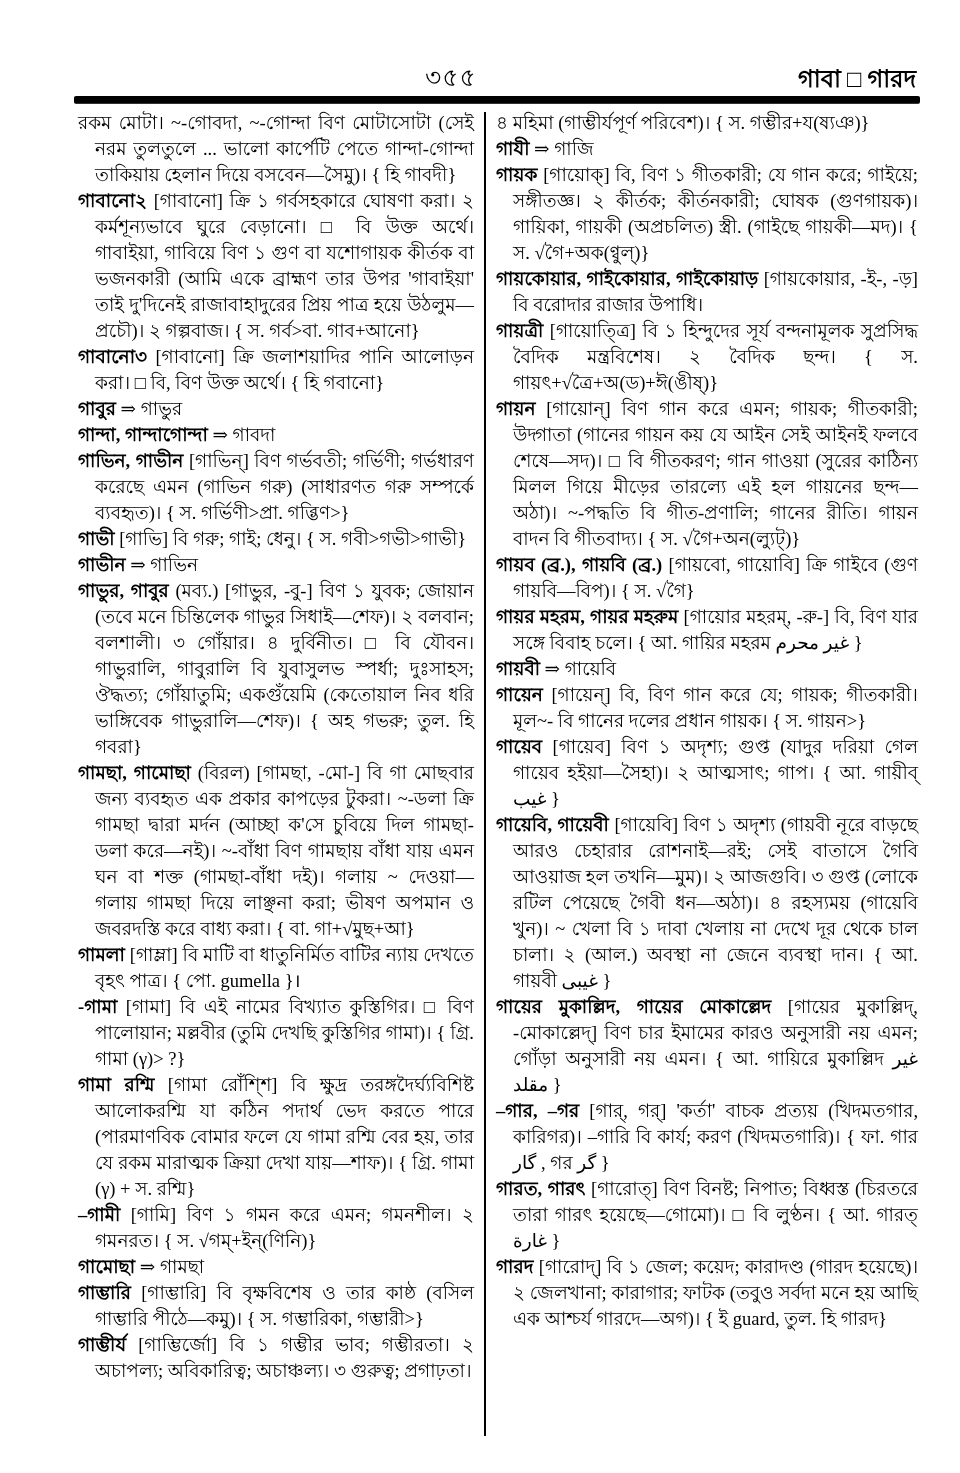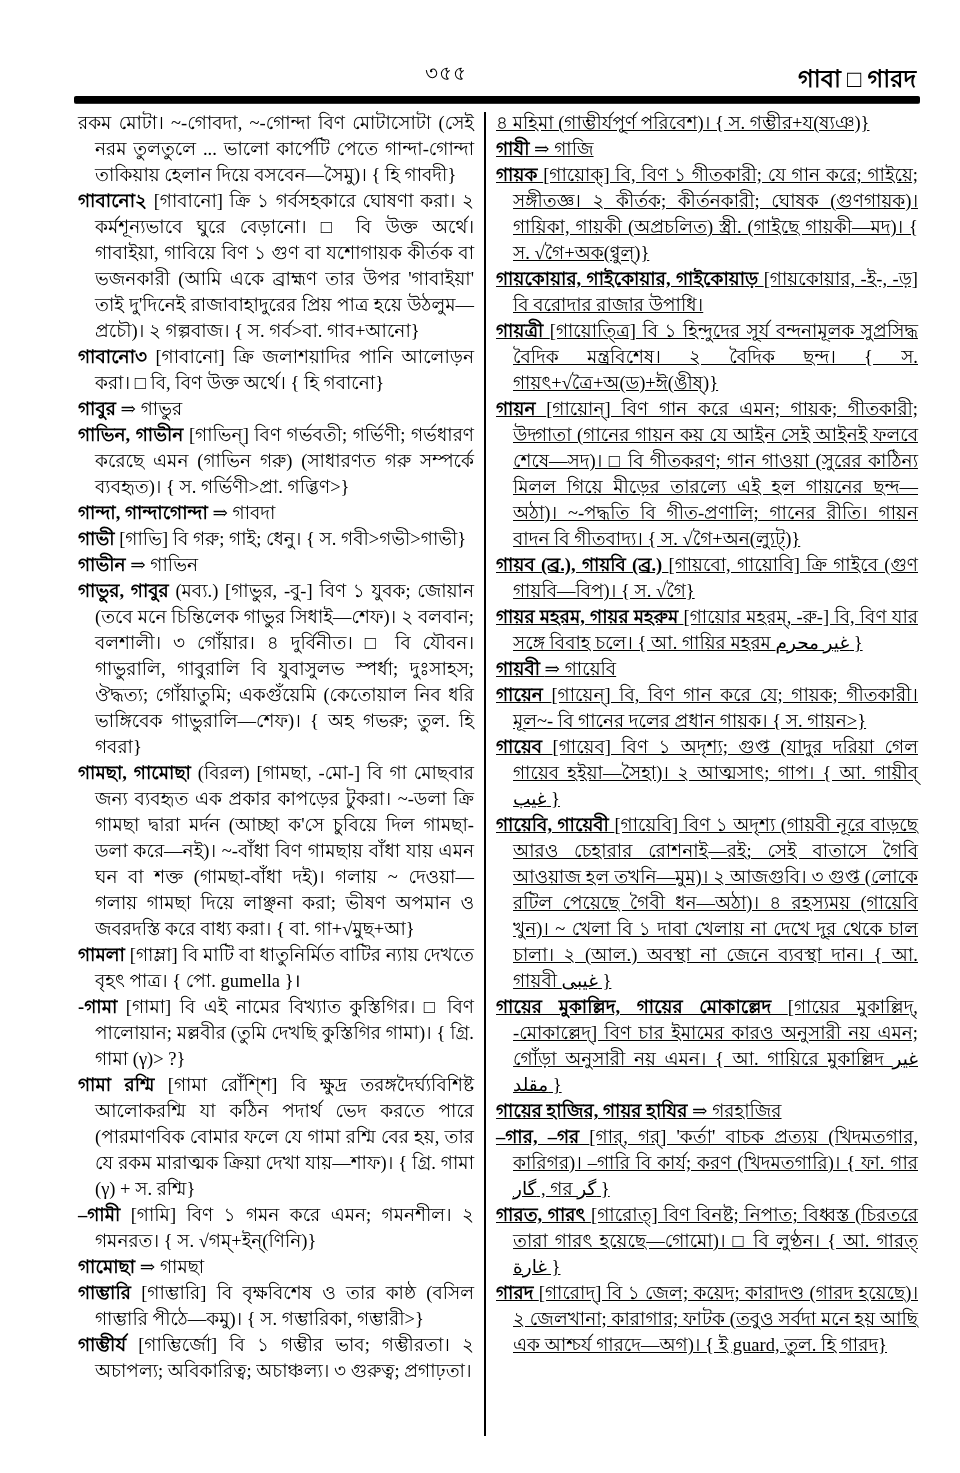--- a/index.html
+++ b/index.html
@@ -20,21 +20,21 @@
     position: absolute;
     top: 52px;
     left: 78px;
     right: 44px;
     height: 42px;
   }
   .pageno {
     position: absolute;
     left: 347px;
     top: 6px;
-    font-size: 20px;
+    font-size: 25px;
     letter-spacing: 1px;
     text-align: right;
   }
   .guide {
     position: absolute;
     right: 0;
     top: 8px;
     font-weight: bold;
     font-size: 24px;
   }
@@ -55,21 +55,21 @@
     right: 42px;
     height: 1340px;
     display: flex;
   }
   .col {
     font-size: 18.5px;
     line-height: 26px;
     text-align: justify;
   }
   .col.left  { width: 396px; }
-  .col.right { flex: 1; text-decoration: underline; }
+  .col.right { flex: 1; }
   .divider {
     width: 2px;
     background: #000;
     margin: 2px 10px 14px 10px;
   }
   .entry {
     margin: 0;
     padding-left: 17px;
     text-indent: -17px;
   }
@@ -86,22 +86,22 @@
   </div>
 
   <div class="rule"></div>
 
   <div class="columns">
     <div class="col left" id="col-left">
         <p class="entry"><span class="body">রকম মোটা। ~-গোবদা, ~-গোন্দা বিণ মোটাসোটা (সেই নরম তুলতুলে ... ভালো কার্পেটি পেতে গান্দা-গোন্দা তাকিয়ায় হেলান দিয়ে বসবেন—সৈমু)। { হি গাবদী}</span></p>
         <p class="entry"><span class="head">গাবানো২ </span><span class="body">[গাবানো] ক্রি ১ গর্বসহকারে ঘোষণা করা। ২ কর্মশূন্যভাবে ঘুরে বেড়ানো। □ বি উক্ত অর্থে। গাবাইয়া, গাবিয়ে বিণ ১ গুণ বা যশোগায়ক কীর্তক বা ভজনকারী (আমি একে ব্রাহ্মণ তার উপর 'গাবাইয়া' তাই দু'দিনেই রাজাবাহাদুরের প্রিয় পাত্র হয়ে উঠলুম—প্রচৌ)। ২ গল্পবাজ। { স. গর্ব&gt;বা. গাব+আনো}</span></p>
         <p class="entry"><span class="head">গাবানো৩ </span><span class="body">[গাবানো] ক্রি জলাশয়াদির পানি আলোড়ন করা। □ বি, বিণ উক্ত অর্থে। { হি গবানো}</span></p>
         <p class="entry"><span class="head">গাবুর </span><span class="body">⇒ গাভুর</span></p>
+        <p class="entry"><span class="head">গান্দা, গান্দাগোন্দা </span><span class="body">⇒ গাবদা</span></p>
         <p class="entry"><span class="head">গাভিন, গাভীন </span><span class="body">[গাভিন্] বিণ গর্ভবতী; গর্ভিণী; গর্ভধারণ করেছে এমন (গাভিন গরু) (সাধারণত গরু সম্পর্কে ব্যবহৃত)। { স. গর্ভিণী&gt;প্রা. গব্ভিণ&gt;}</span></p>
-        <p class="entry"><span class="head">গান্দা, গান্দাগোন্দা </span><span class="body">⇒ গাবদা</span></p>
         <p class="entry"><span class="head">গাভী </span><span class="body">[গাভি] বি গরু; গাই; ধেনু। { স. গবী&gt;গভী&gt;গাভী}</span></p>
         <p class="entry"><span class="head">গাভীন </span><span class="body">⇒ গাভিন</span></p>
         <p class="entry"><span class="head">গাভুর, গাবুর </span><span class="body">(মব্য.) [গাভুর, -বু-] বিণ ১ যুবক; জোয়ান (তবে মনে চিন্তিলেক গাভুর সিধাই—শেফ)। ২ বলবান; বলশালী। ৩ গোঁয়ার। ৪ দুর্বিনীত। □ বি যৌবন। গাভুরালি, গাবুরালি বি যুবাসুলভ স্পর্ধা; দুঃসাহস; ঔদ্ধত্য; গোঁয়াতুমি; একগুঁয়েমি (কেতোয়াল নিব ধরি ভাঙ্গিবেক গাভুরালি—শেফ)। { অহ গভরু; তুল. হি গবরা}</span></p>
         <p class="entry"><span class="head">গামছা, গামোছা </span><span class="body">(বিরল) [গামছা, -মো-] বি গা মোছবার জন্য ব্যবহৃত এক প্রকার কাপড়ের টুকরা। ~-ডলা ক্রি গামছা দ্বারা মর্দন (আচ্ছা ক'সে চুবিয়ে দিল গামছা-ডলা করে—নই)। ~-বাঁধা বিণ গামছায় বাঁধা যায় এমন ঘন বা শক্ত (গামছা-বাঁধা দই)। গলায় ~ দেওয়া—গলায় গামছা দিয়ে লাঞ্ছনা করা; ভীষণ অপমান ও জবরদস্তি করে বাধ্য করা। { বা. গা+√মুছ+আ}</span></p>
         <p class="entry"><span class="head">গামলা </span><span class="body">[গাম্লা] বি মাটি বা ধাতুনির্মিত বাটির ন্যায় দেখতে বৃহৎ পাত্র। { পো. gumella }।</span></p>
         <p class="entry"><span class="head">-গামা </span><span class="body">[গামা] বি এই নামের বিখ্যাত কুস্তিগির। □ বিণ পালোয়ান; মল্লবীর (তুমি দেখছি কুস্তিগির গামা)। { গ্রি. গামা (γ)&gt; ?}</span></p>
         <p class="entry"><span class="head">গামা রশ্মি </span><span class="body">[গামা রোঁশ্শি] বি ক্ষুদ্র তরঙ্গদৈর্ঘ্যবিশিষ্ট আলোকরশ্মি যা কঠিন পদার্থ ভেদ করতে পারে (পারমাণবিক বোমার ফলে যে গামা রশ্মি বের হয়, তার যে রকম মারাত্মক ক্রিয়া দেখা যায়—শাফ)। { গ্রি. গামা (γ) + স. রশ্মি}</span></p>
         <p class="entry"><span class="head">–গামী </span><span class="body">[গামি] বিণ ১ গমন করে এমন; গমনশীল। ২ গমনরত। { স. √গম্+ইন্(ণিনি)}</span></p>
         <p class="entry"><span class="head">গামোছা </span><span class="body">⇒ গামছা</span></p>
         <p class="entry"><span class="head">গাম্ভারি </span><span class="body">[গাম্ভারি] বি বৃক্ষবিশেষ ও তার কাষ্ঠ (বসিল গাম্ভারি পীঠে—কমু)। { স. গম্ভারিকা, গম্ভারী&gt;}</span></p>
@@ -115,20 +115,19 @@
         <p class="entry"><span class="head">গায়কোয়ার, গাইকোয়ার, গাইকোয়াড় </span><span class="body">[গায়কোয়ার, -ই-, -ড়] বি বরোদার রাজার উপাধি।</span></p>
         <p class="entry"><span class="head">গায়ত্রী </span><span class="body">[গায়োত্ত্রি] বি ১ হিন্দুদের সূর্য বন্দনামূলক সুপ্রসিদ্ধ বৈদিক মন্ত্রবিশেষ। ২ বৈদিক ছন্দ। { স. গায়ৎ+√ত্রৈ+অ(ড)+ঈ(ঙীষ্)}</span></p>
         <p class="entry"><span class="head">গায়ন </span><span class="body">[গায়োন্] বিণ গান করে এমন; গায়ক; গীতকারী; উদ্গাতা (গানের গায়ন কয় যে আইন সেই আইনই ফলবে শেষে—সদ)। □ বি গীতকরণ; গান গাওয়া (সুরের কাঠিন্য মিলল গিয়ে মীড়ের তারল্যে এই হল গায়নের ছন্দ—অঠা)। ~-পদ্ধতি বি গীত-প্রণালি; গানের রীতি। গায়ন বাদন বি গীতবাদ্য। { স. √গৈ+অন(ল্যুট্)}</span></p>
         <p class="entry"><span class="head">গায়ব (ব্র.), গায়বি (ব্র.) </span><span class="body">[গায়বো, গায়োবি] ক্রি গাইবে (গুণ গায়বি—বিপ)। { স. √গৈ}</span></p>
         <p class="entry"><span class="head">গায়র মহরম, গায়র মহরুম </span><span class="body">[গায়োর মহরম্, -রু-] বি, বিণ যার সঙ্গে বিবাহ চলে। { আ. গায়ির মহরম غير محرم }</span></p>
         <p class="entry"><span class="head">গায়বী </span><span class="body">⇒ গায়েবি</span></p>
         <p class="entry"><span class="head">গায়েন </span><span class="body">[গায়েন্] বি, বিণ গান করে যে; গায়ক; গীতকারী। মূল~- বি গানের দলের প্রধান গায়ক। { স. গায়ন&gt;}</span></p>
         <p class="entry"><span class="head">গায়েব </span><span class="body">[গায়েব] বিণ ১ অদৃশ্য; গুপ্ত (যাদুর দরিয়া গেল গায়েব হইয়া—সৈহা)। ২ আত্মসাৎ; গাপ। { আ. গায়ীব্ غيب }</span></p>
         <p class="entry"><span class="head">গায়েবি, গায়েবী </span><span class="body">[গায়েবি] বিণ ১ অদৃশ্য (গায়বী নূরে বাড়ছে আরও চেহারার রোশনাই—রই; সেই বাতাসে গৈবি আওয়াজ হল তখনি—মুম)। ২ আজগুবি। ৩ গুপ্ত (লোকে রটিল পেয়েছে গৈবী ধন—অঠা)। ৪ রহস্যময় (গায়েবি খুন)। ~ খেলা বি ১ দাবা খেলায় না দেখে দূর থেকে চাল চালা। ২ (আল.) অবস্থা না জেনে ব্যবস্থা দান। { আ. গায়বী غيبى }</span></p>
         <p class="entry"><span class="head">গায়ের মুকাল্লিদ, গায়ের মোকাল্লেদ </span><span class="body">[গায়ের মুকাল্লিদ্, -মোকাল্লেদ্] বিণ চার ইমামের কারও অনুসারী নয় এমন; গোঁড়া অনুসারী নয় এমন। { আ. গায়িরে মুকাল্লিদ غير مقلد }</span></p>
-        <p class="entry"><span class="head">গায়ের হাজির, গায়র হাযির </span><span class="body">⇒ গরহাজির</span></p>
         <p class="entry"><span class="head">–গার, –গর </span><span class="body">[গার্, গর্] 'কর্তা' বাচক প্রত্যয় (খিদমতগার, কারিগর)। –গারি বি কার্য; করণ (খিদমতগারি)। { ফা. গার گار , গর گر }</span></p>
         <p class="entry"><span class="head">গারত, গারৎ </span><span class="body">[গারোত্] বিণ বিনষ্ট; নিপাত; বিধ্বস্ত (চিরতরে তারা গারৎ হয়েছে—গোমো)। □ বি লুণ্ঠন। { আ. গারত্ غارة }</span></p>
         <p class="entry"><span class="head">গারদ </span><span class="body">[গারোদ্] বি ১ জেল; কয়েদ; কারাদণ্ড (গারদ হয়েছে)। ২ জেলখানা; কারাগার; ফাটক (তবুও সর্বদা মনে হয় আছি এক আশ্চর্য গারদে—অগ)। { ই guard, তুল. হি গারদ}</span></p>
       </div>
   </div>
 
 </div>
 
 </body></html>

